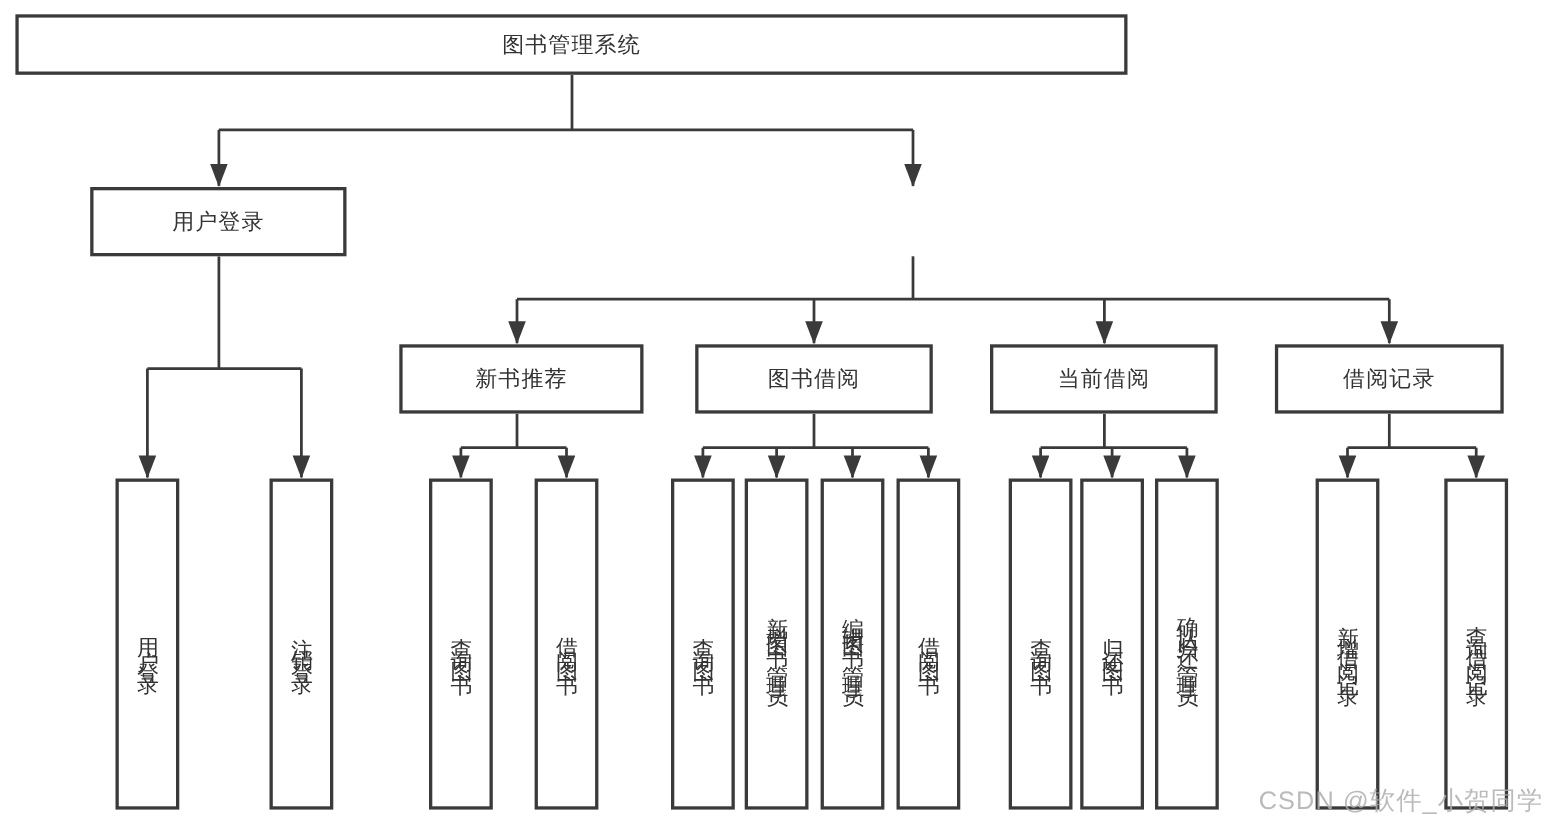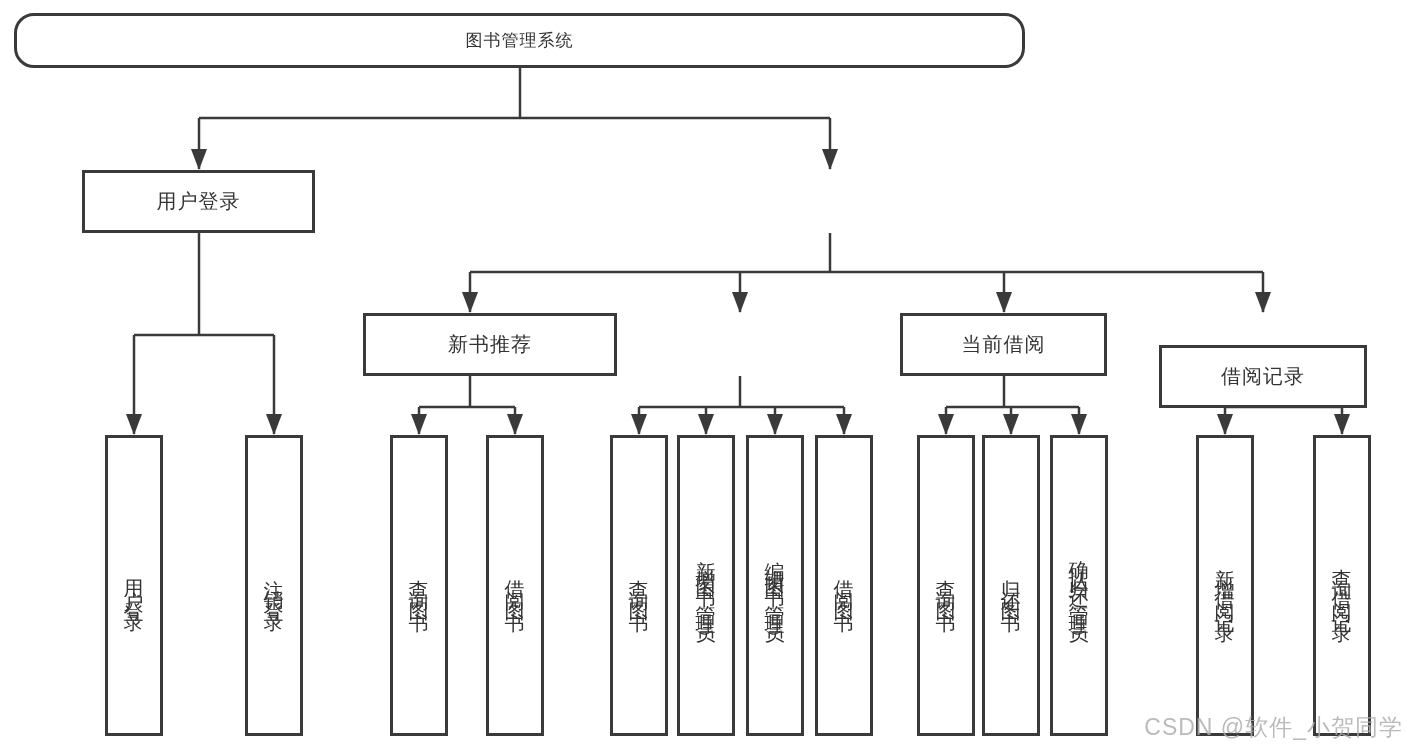--- a/index.html
+++ b/index.html
@@ -21,21 +21,21 @@
     box-sizing: border-box;
     border: 3px solid #3a3a3a;
     background: #ffffff;
     display: flex;
     align-items: center;
     justify-content: center;
     color: #333333;
     z-index: 2;
   }
   .hnode { font-size: 20px; letter-spacing: 1px; }
-  .rootnode { font-size: 17px; letter-spacing: 1px; border-radius: 20px; }
+  .rootnode { font-size: 20px; letter-spacing: 1px; }
   .vnode {
     writing-mode: vertical-rl;
     text-orientation: mixed;
     font-size: 20px;
     letter-spacing: 11px;
     line-height: 1;
   }
   .watermark {
     position: absolute;
     right: 2px;
@@ -100,23 +100,24 @@
       <path d="M1225,407 H1342"></path>
       <line x1="1225" y1="407" x2="1225" y2="434" marker-end="url(#arrow)"></line>
       <line x1="1342" y1="407" x2="1342" y2="434" marker-end="url(#arrow)"></line>
     </g>
   </svg>
 
   <div class="node rootnode" style="left:14px; top:13px; width:1011px; height:55px;">图书管理系统</div>
 
   <div class="node hnode" style="left:82px; top:170px; width:233px; height:63px;">用户登录</div>
 
-  <div class="node hnode" style="left:363px; top:313px; width:254px; height:63px;">新书推荐</div>
+  <div class="node hnode" style="left:363px; top:313px; width:222px; height:63px;">新书推荐</div>
+  <div class="node hnode" style="left:632px; top:313px; width:216px; height:63px;">图书借阅</div>
   <div class="node hnode" style="left:900px; top:313px; width:207px; height:63px;">当前借阅</div>
-  <div class="node hnode" style="left:1159px; top:313px; width:208px; height:63px;margin-top:32px;">借阅记录</div>
+  <div class="node hnode" style="left:1159px; top:313px; width:208px; height:63px;">借阅记录</div>
 
   <div class="node vnode" style="left:105px; top:435px; width:58px; height:301px;">用户登录</div>
   <div class="node vnode" style="left:245px; top:435px; width:58px; height:301px;">注销登录</div>
 
   <div class="node vnode" style="left:390px; top:435px; width:58px; height:301px;">查询图书</div>
   <div class="node vnode" style="left:486px; top:435px; width:58px; height:301px;">借阅图书</div>
 
   <div class="node vnode" style="left:610px; top:435px; width:58px; height:301px;">查询图书</div>
   <div class="node vnode" style="left:677px; top:435px; width:58px; height:301px; letter-spacing:9px;">新增图书（管理员）</div>
   <div class="node vnode" style="left:746px; top:435px; width:58px; height:301px; letter-spacing:9px;">编辑图书（管理员）</div>

